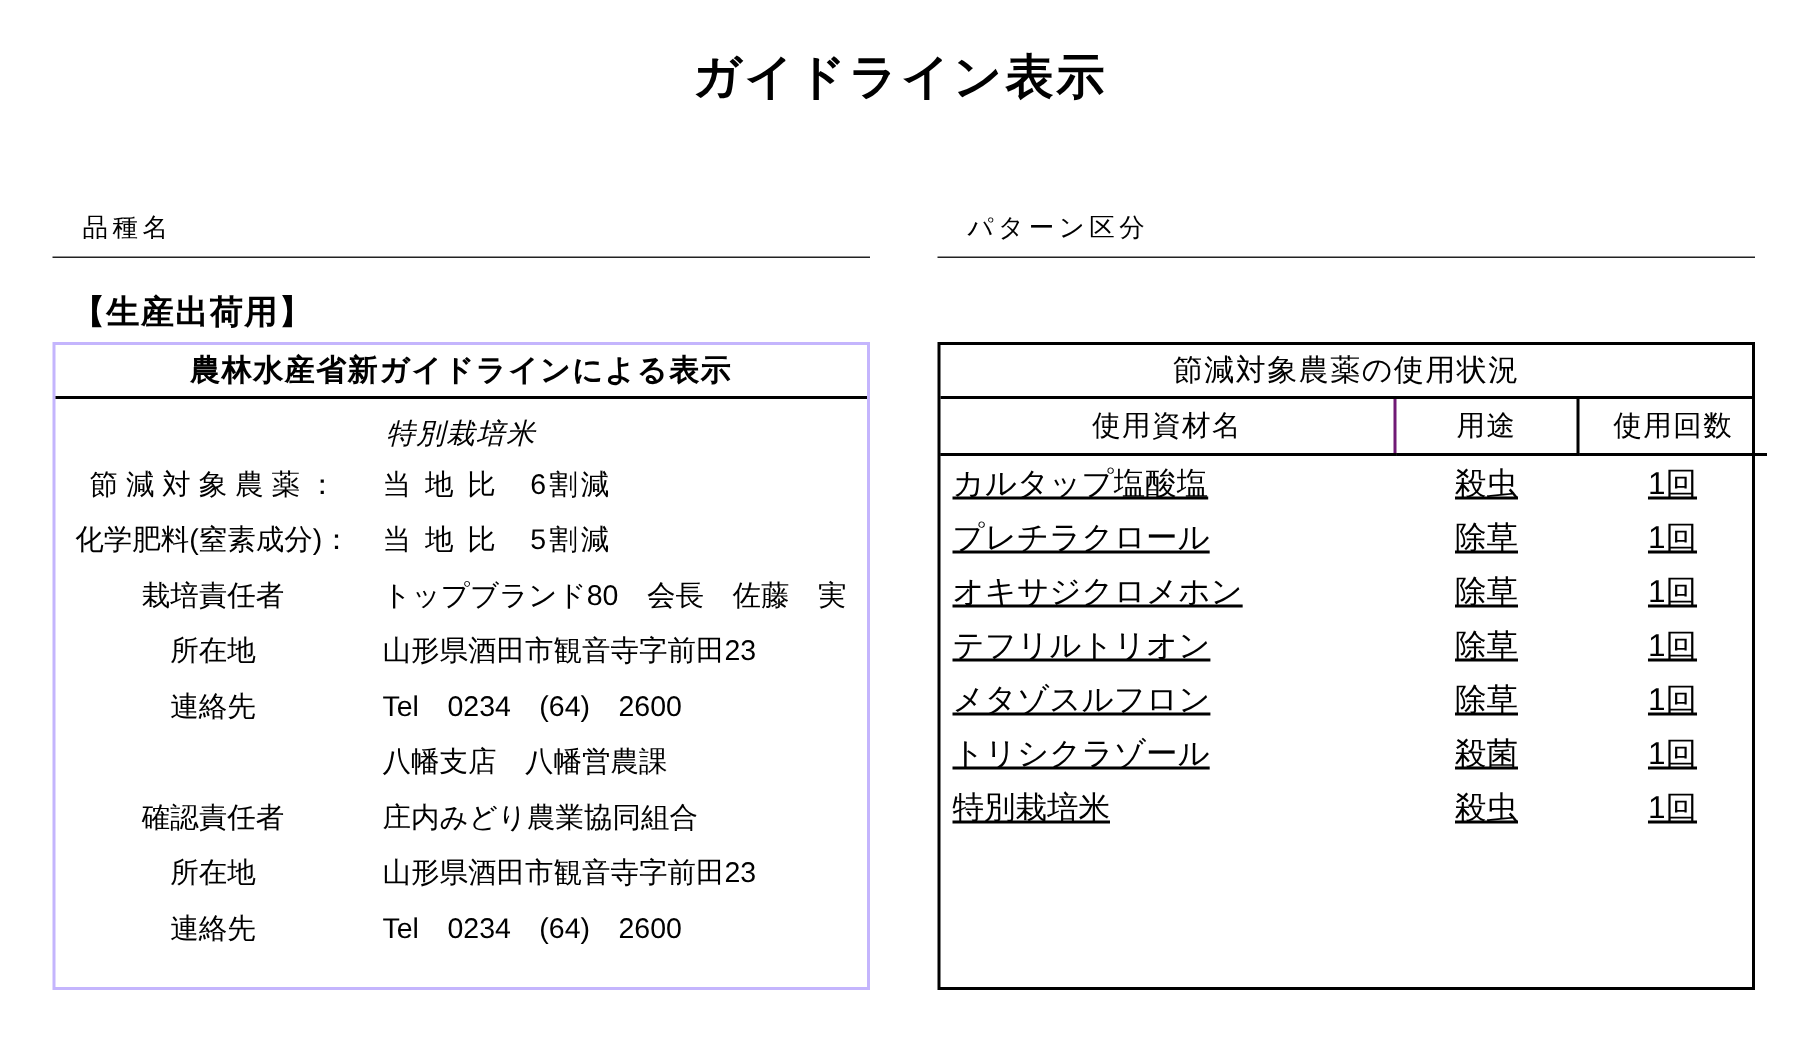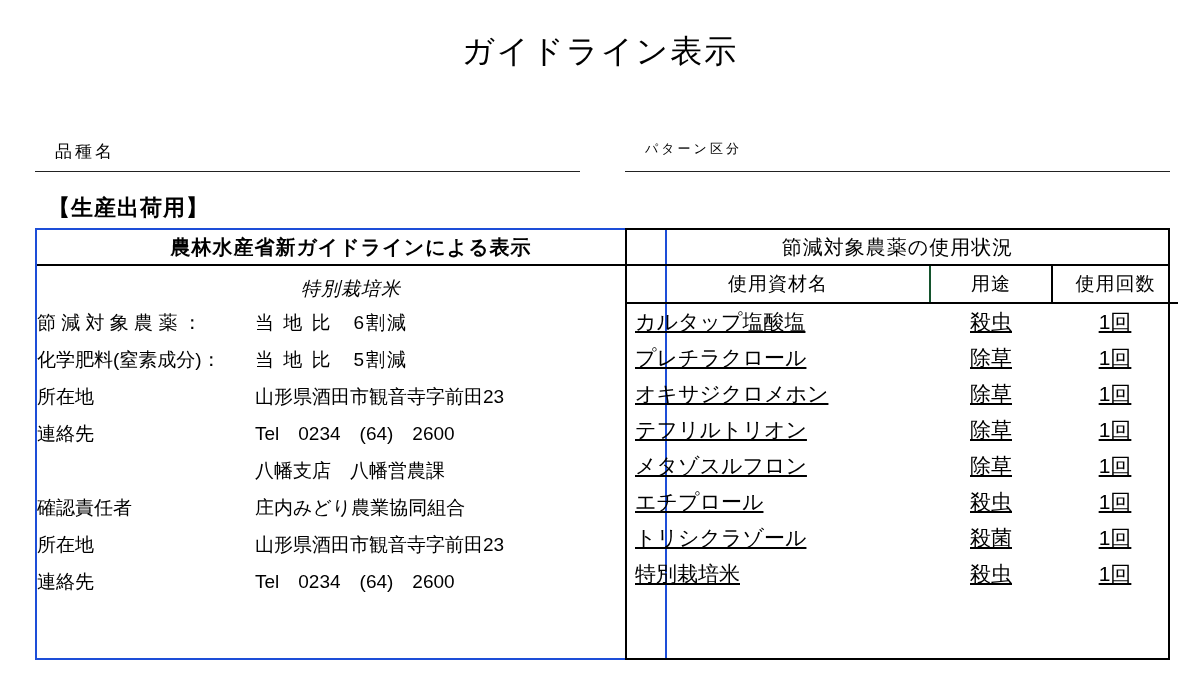--- a/index.html
+++ b/index.html
@@ -12,21 +12,21 @@
     height: 698px;
     font-family: "Liberation Sans", sans-serif;
     color: #000000;
     position: relative;
     overflow: hidden;
   }
 
   .page-title {
     text-align: center;
     font-size: 32px;
-    font-weight: normal;
+    font-weight: bold;
     letter-spacing: 2px;
     margin-top: 30px;
     font-family: "Liberation Serif", serif;
   }
 
   
   .header-row {
     position: absolute;
     top: 128px;
     left: 0;
@@ -53,21 +53,21 @@
     position: absolute;
     left: 35px;
     top: 43px;
     width: 545px;
     border-bottom: 1px solid #222;
   }
   .pattern-label {
     position: absolute;
     left: 645px;
     top: 12px;
-    font-size: 13px;
+    font-size: 17px;
     letter-spacing: 3px;
   }
   .pattern-underline {
     position: absolute;
     left: 625px;
     top: 43px;
     width: 545px;
     border-bottom: 1px solid #222;
   }
 
@@ -79,23 +79,23 @@
     font-size: 22px;
     font-weight: bold;
     letter-spacing: 1px;
   }
 
   
   .left-box {
     position: absolute;
     left: 35px;
     top: 228px;
-    width: 632px;
+    width: 545px;
     height: 432px;
-    border: 2px solid #1d4ed8;
+    border: 2px solid #c4b5fd;
     box-sizing: border-box;
   }
   .left-box-title {
     height: 34px;
     line-height: 34px;
     text-align: center;
     font-size: 20px;
     font-weight: bold;
     border-bottom: 2px solid #000;
     letter-spacing: 1px;
@@ -111,21 +111,21 @@
     letter-spacing: 1px;
     font-style: italic;
   }
   .lrow {
     display: flex;
     align-items: baseline;
     height: 37px;
   }
   .lrow .lbl {
     width: 210px;
-    text-align: left;
+    text-align: center;
     padding-right: 8px;
     white-space: nowrap;
   }
   .lrow .val {
     white-space: nowrap;
   }
   .spaced2 {
     letter-spacing: 2px;
   }
 
@@ -169,21 +169,21 @@
   table.chem td.name {
     padding-left: 8px;
     text-align: left;
     letter-spacing: 0px;
   }
   table.chem td.use,
   table.chem td.count {
     text-align: center;
   }
   table.chem .c1 { width: 300px; font-family: Liberation Mono, monospace; }
-  table.chem .c2 { width: 118px; border-left: 2px solid #14532d; }
+  table.chem .c2 { width: 118px; border-left: 2px solid #701a75; }
   table.chem .c3 { width: 123px; border-left: 2px solid #000; }
 </style>
 </head>
 <body>
 
 <div class="page-title">ガイドライン表示</div>
 
 <div class="header-row">
   <div class="variety-label">品種名</div>
   <div class="variety-underline"></div>
@@ -200,20 +200,24 @@
 
     <div class="lrow">
       <span class="lbl">節 減 対 象 農 薬 ：</span>
       <span class="val spaced2">当 地 比　6割減</span>
     </div>
     <div class="lrow">
       <span class="lbl">化学肥料(窒素成分)：</span>
       <span class="val spaced2">当 地 比　5割減</span>
     </div>
     <div class="lrow">
+      <span class="lbl">栽培責任者</span>
+      <span class="val">トップブランド80　会長　佐藤　実</span>
+    </div>
+    <div class="lrow">
       <span class="lbl">所在地</span>
       <span class="val">山形県酒田市観音寺字前田23</span>
     </div>
     <div class="lrow">
       <span class="lbl">連絡先</span>
       <span class="val">Tel　0234　(64)　2600</span>
     </div>
     <div class="lrow">
       <span class="lbl"></span>
       <span class="val">八幡支店　八幡営農課</span>
@@ -263,25 +267,20 @@
         <td class="name">テフリルトリオン</td>
         <td class="use">除草</td>
         <td class="count">1回</td>
       </tr>
       <tr>
         <td class="name">メタゾスルフロン</td>
         <td class="use">除草</td>
         <td class="count">1回</td>
       </tr>
       <tr>
-        <td class="name">エチプロール</td>
-        <td class="use">殺虫</td>
-        <td class="count">1回</td>
-      </tr>
-      <tr>
         <td class="name">トリシクラゾール</td>
         <td class="use">殺菌</td>
         <td class="count">1回</td>
       </tr>
       <tr>
         <td class="name">特別栽培米</td>
         <td class="use">殺虫</td>
         <td class="count">1回</td>
       </tr>
       <tr>

